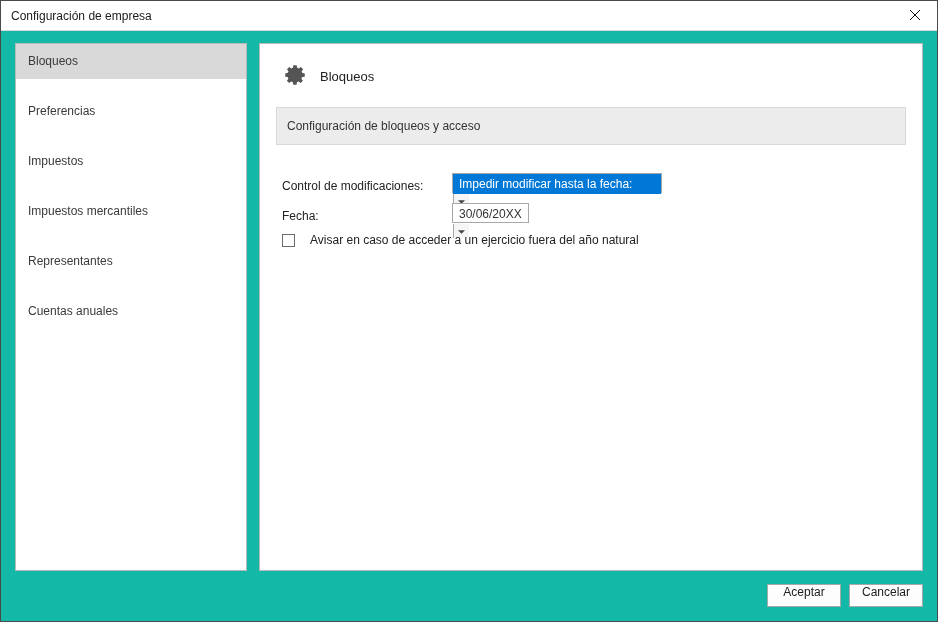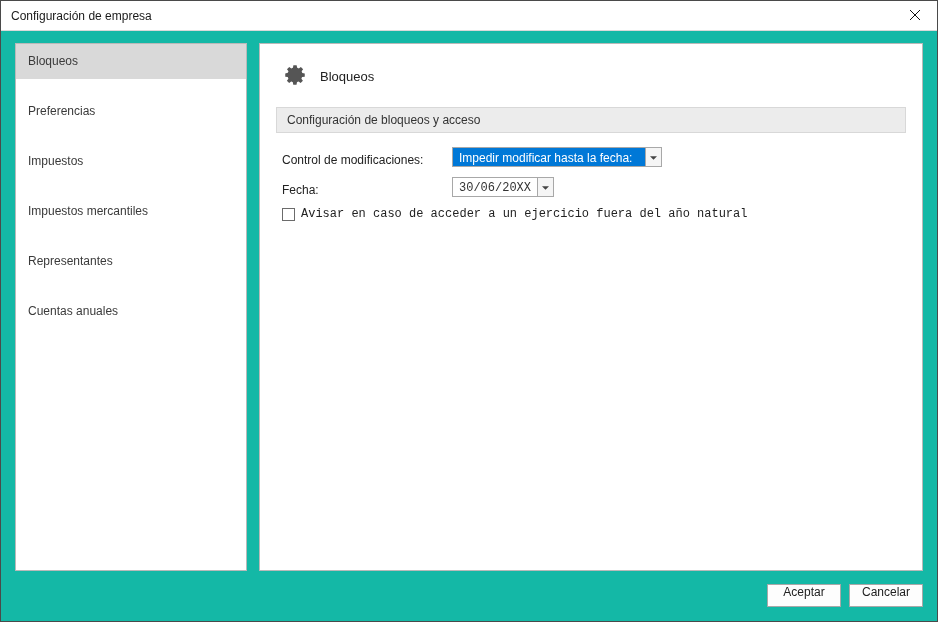--- a/index.html
+++ b/index.html
@@ -79,44 +79,45 @@
     margin: 6px 0 16px 6px;
   }
   .section-head .gear svg { width: 26px; height: 26px; }
   .section-head .section-title {
     font-size: 13px;
     color: #222;
   }
   .group-header {
     background: #ececec;
     border: 1px solid #d8d8d8;
-    padding: 5px 10px;
+    padding: 11px 10px;
     font-size: 12px;
     color: #333;
-    margin-bottom: 14px;
+    margin-bottom: 28px;
   }
   .form {
     padding: 0 6px;
   }
   .row {
     display: flex;
     align-items: flex-end;
     margin-bottom: 10px;
   }
   .row .label {
     width: 170px;
     font-size: 12px;
     color: #222;
   }
   .combo {
     display: inline-flex;
     align-items: stretch;
     border: 1px solid #a8a8a8;
     height: 20px;
     background: #fff;
+    flex-direction: column;
   }
   .combo .combo-text {
     padding: 1px 6px;
     font-size: 12px;
     line-height: 18px;
     min-width: 60px;
     white-space: nowrap;
   }
   .combo.highlight .combo-text {
     background: #0078d7;
@@ -125,28 +126,27 @@
   .combo .combo-btn {
     width: 16px;
     border-left: 1px solid #a8a8a8;
     display: flex; align-items: center; justify-content: center;
     background: #f5f5f5;
     cursor: pointer;
   }
   .combo .combo-btn svg { width: 7px; height: 5px; }
   .combo.mod { width: 210px; justify-content: space-between; }
   .combo.mod .combo-text { flex: 1; }
-  .combo.date .combo-text { min-width: 64px; font-family: Liberation Mono, monospace; }
+  .combo.date .combo-text { min-width: 64px; }
 
   .check-row {
     display: flex;
     align-items: center;
-    gap: 6px;
+    gap: 15px;
     margin-top: 4px;
-    font-family: Liberation Mono, monospace;
   }
   .checkbox {
     width: 13px; height: 13px;
     border: 1px solid #6b6b6b;
     background: #fff;
     cursor: pointer;
   }
   .check-label { font-size: 12px; color: #222; }
 
   

